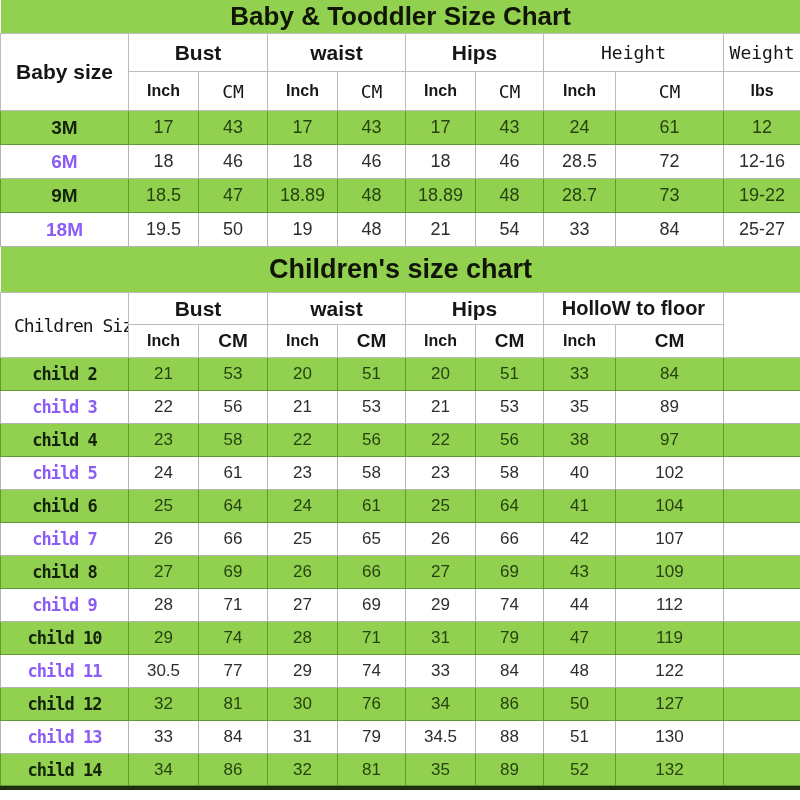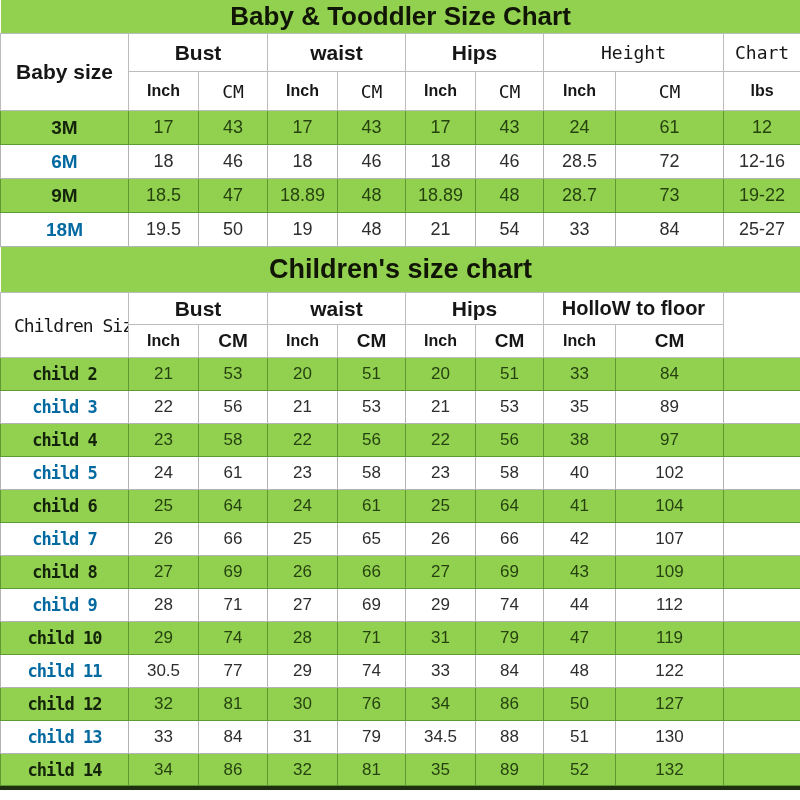--- a/index.html
+++ b/index.html
@@ -46,21 +46,21 @@
     color:var(--green-text);
   }
   .row-white td{
     background:#ffffff;
     border:1px solid var(--white-border);
     color:var(--dark-text);
   }
   .baby .size-label{font-family:"Liberation Sans",sans-serif;font-weight:700;font-size:19px;}
   .children .size-label{font-family:"DejaVu Sans Mono",monospace;font-weight:700;font-size:17px;letter-spacing:-1px;}
   .row-green .size-label{color:#14240a;margin-top:9px;}
-  .row-white .size-label{color:#0369a1;}
+  .row-white .size-label{color:#8b5cf6;}
   
   .bottom-bar{height:4px;background:var(--bar);}
 </style>
 </head>
 <body>
 
 <div class="sheet">
 
   <table class="baby">
     <colgroup>
@@ -78,21 +78,21 @@
     <thead>
       <tr>
         <th colspan="10" class="title-cell baby-title">Baby &amp; Tooddler Size Chart</th>
       </tr>
       <tr class="g-row">
         <th rowspan="2" class="rowhead-baby">Baby size</th>
         <th colspan="2" class="hdr-sans">Bust</th>
         <th colspan="2" class="hdr-sans">waist</th>
         <th colspan="2" class="hdr-sans">Hips</th>
         <th colspan="2" class="hdr-mono">Height</th>
-        <th class="hdr-mono">Chart</th>
+        <th class="hdr-mono">Weight</th>
       </tr>
       <tr class="s-row">
         <th class="sub-sans">Inch</th>
         <th class="sub-mono">CM</th>
         <th class="sub-sans">Inch</th>
         <th class="sub-mono">CM</th>
         <th class="sub-sans">Inch</th>
         <th class="sub-mono">CM</th>
         <th class="sub-sans">Inch</th>
         <th class="sub-mono">CM</th>

